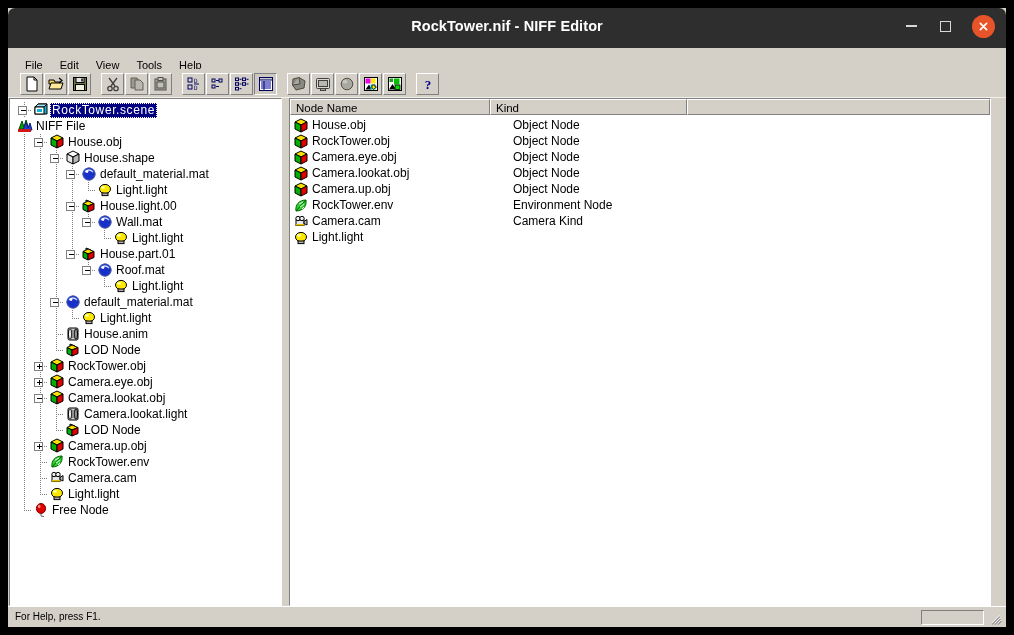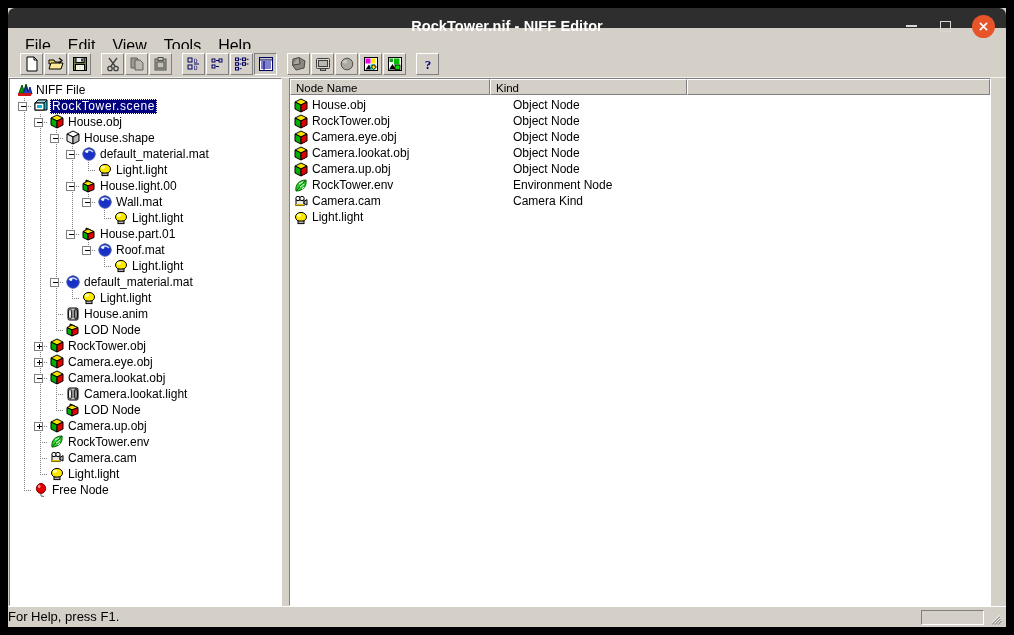--- a/index.html
+++ b/index.html
@@ -15,21 +15,21 @@
   #window {
     position: absolute;
     left: 8px; top: 8px;
     width: 998px; height: 619px;
     background: #d4d0c8;
     display: flex; flex-direction: column;
   }
 
   
   #titlebar {
-    height: 20px;
+    height: 40px;
     background: #2e2e2e;
     border-radius: 7px 7px 0 0;
     position: relative;
     flex: 0 0 auto;
   }
   #title-text {
     position: absolute;
     left: 0; right: 0; top: 0;
     line-height: 36px;
     text-align: center;
@@ -58,21 +58,21 @@
   
   #menubar {
     height: 21px;
     background: #d4d0c8;
     display: flex; align-items: center;
     padding-left: 9px;
     flex: 0 0 auto;
     border-bottom: 1px solid #d4d0c8;
   }
   .menu-item {
-    font-size: 16px;
+    font-size: 11px;
     color: #000;
     padding: 16px 9px 2px 8px;
     line-height: 15px;
     white-space: nowrap;
     cursor: default;
     text-align: right;
   }
   .menu-item .acc { text-decoration: underline; }
 
   
@@ -232,22 +232,23 @@
   
   #statusbar {
     height: 21px;
     flex: 0 0 auto;
     background: #d4d0c8;
     display: flex; align-items: center;
     position: relative;
     border-top: 1px solid #ffffff;
   }
   #status-text {
-    font-size: 13px;
+    font-size: 10px;
     color: #000;
+    padding-left: 7px;
     line-height: 14px;
   }
   #status-pane {
     position: absolute; right: 22px; top: 3px;
     width: 63px; height: 15px;
     border-top:1px solid #808080; border-left:1px solid #808080;
     border-right:1px solid #ffffff; border-bottom:1px solid #ffffff;
   }
   #gripper {
     position:absolute; right: 2px; bottom: 1px; width: 14px; height: 14px;
@@ -421,47 +422,47 @@
             <text x="8" y="13" font-size="13" font-weight="bold" fill="#000080" text-anchor="middle" font-family="serif">?</text>
           </svg></span>
       </div>
     </div>
 
   <div id="client">
     <div class="pane" id="tree-pane">
       <div id="tree">
           <div class="tnode">
             <div class="tindent" style="width: 6px;"></div>
-            <div class="ticon">
-              <svg width="16" height="16" viewBox="0 0 16 16">
-                <path d="M2 11 L5 3 L7 9 L9 2 L12 11 Z" fill="#00a000" stroke="#005000" stroke-width="1"></path>
-                <path d="M6 12 L9 4 L11 10 L13 5 L15 12 Z" fill="#2040d0" stroke="#102080" stroke-width="1"></path>
-                <rect x="1" y="11" width="13" height="3" fill="#d01818"></rect>
-              </svg>
-            </div>
-            <div class="tlabel">NIFF File</div>
-          </div>
-          <div class="tnode">
-            <div class="tindent" style="width: 6px;"></div>
             <div class="elbow">
               <div class="h"></div>
               <div class="v"></div>
               <div class="expander">
                 <i class="hb"></i>
               </div>
             </div>
             <div class="ticon">
               <svg width="16" height="16" viewBox="0 0 16 16">
                 <path d="M2 5 L5 2 L14 2 L14 12 L2 12 Z" fill="#0fb4d8" stroke="#000" stroke-width="1"></path>
                 <path d="M2 5 L5 2 L14 2 L11 5 Z" fill="#9fe4f2" stroke="#000" stroke-width="1"></path>
                 <rect x="2" y="5" width="9" height="7" fill="#ffffff" stroke="#000" stroke-width="1"></rect>
                 <rect x="4" y="7" width="5" height="3" fill="#0fb4d8"></rect>
               </svg>
             </div>
             <div class="tlabel sel">RockTower.scene</div>
+          </div>
+          <div class="tnode">
+            <div class="tindent" style="width: 6px;"></div>
+            <div class="ticon">
+              <svg width="16" height="16" viewBox="0 0 16 16">
+                <path d="M2 11 L5 3 L7 9 L9 2 L12 11 Z" fill="#00a000" stroke="#005000" stroke-width="1"></path>
+                <path d="M6 12 L9 4 L11 10 L13 5 L15 12 Z" fill="#2040d0" stroke="#102080" stroke-width="1"></path>
+                <rect x="1" y="11" width="13" height="3" fill="#d01818"></rect>
+              </svg>
+            </div>
+            <div class="tlabel">NIFF File</div>
           </div>
           <div class="tnode">
             <div class="tindent" style="width: 22px;">
               <div class="vline" style="left: 14px;"></div>
             </div>
             <div class="elbow">
               <div class="h"></div>
               <div class="v"></div>
               <div class="expander">
                 <i class="hb"></i>

